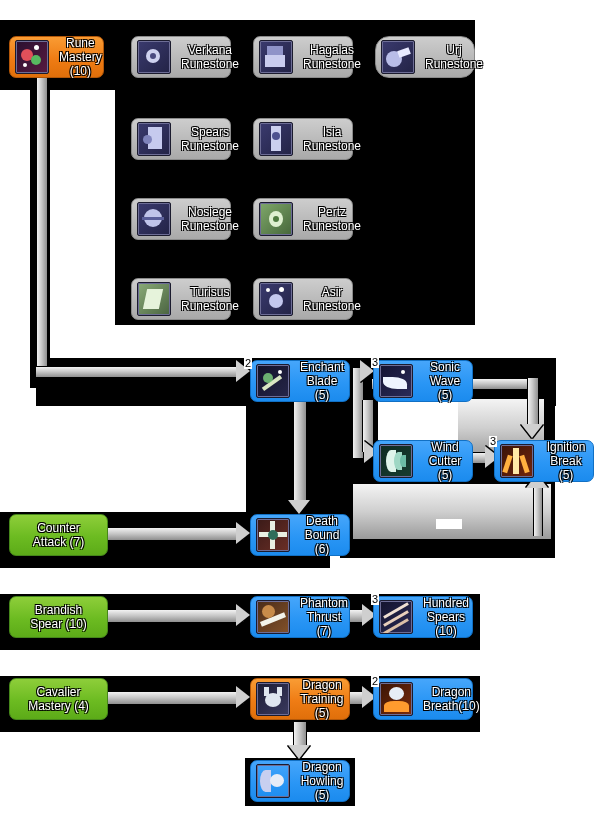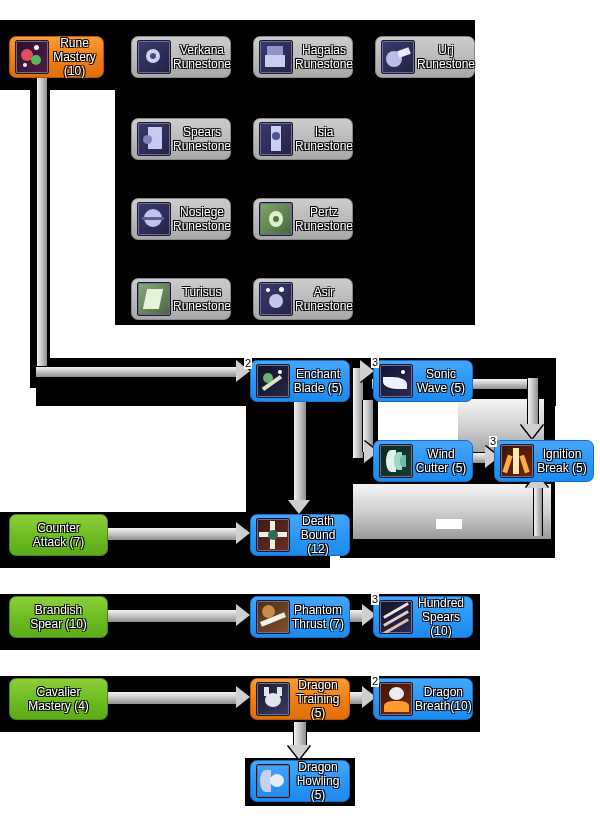--- a/index.html
+++ b/index.html
@@ -63,21 +63,21 @@
   }
   .node .label {
     flex: 1;
     text-align: center;
     font-size: 12px;
     line-height: 14px;
     color: #ffffff;
     text-shadow: 1px 1px 0 #000, -1px 1px 0 #000, 1px -1px 0 #000, -1px -1px 0 #000;
     letter-spacing: 0px;
     white-space: pre-line;
-    padding-left: 2px;
+    padding-left: 10px;
     font-family: "Liberation Sans", sans-serif;
   }
   .node.green .label { padding-left: 0; }
   .ico-dot { position:absolute; border-radius:50%; }
   .ico-bar { position:absolute; }
 
   
   .conn {
     position: absolute;
     z-index: 10;
@@ -234,21 +234,21 @@
 
   <div class="node grey" style="left:253px; top:36px;">
     <span class="icon" style="background:linear-gradient(135deg,#3a3a6e,#232346);">
       <span class="ico-bar" style="left:5px;top:14px;width:20px;height:12px;background:#c9ccee;"></span>
       <span class="ico-bar" style="left:7px;top:5px;width:16px;height:9px;background:#8f93c8;"></span>
     </span>
     <span class="label">Hagalas
 Runestone</span>
   </div>
 
-  <div class="node grey" style="left:375px; top:36px;">
+  <div class="node grey" style="left:375px; top:36px;border-radius:14px;">
     <span class="icon" style="background:linear-gradient(135deg,#3a3a6e,#232346);">
       <span class="ico-dot" style="left:4px;top:10px;width:16px;height:16px;background:#b9bde8;"></span>
       <span class="ico-bar" style="left:16px;top:8px;width:12px;height:7px;background:#e8eaff;transform:rotate(-20deg);"></span>
     </span>
     <span class="label">Urj
 Runestone</span>
   </div>
 
   <div class="node grey" style="left:131px; top:118px;">
     <span class="icon" style="background:linear-gradient(135deg,#3a3a6e,#232346);">
@@ -348,21 +348,21 @@
 Attack (7)</span>
   </div>
 
   <div class="node blue" style="left:250px; top:514px;">
     <span class="icon" style="background:linear-gradient(135deg,#3a1a18,#6b2f26);">
       <span class="ico-bar" style="left:13px;top:2px;width:5px;height:28px;background:#e9efe2;"></span>
       <span class="ico-bar" style="left:2px;top:13px;width:28px;height:5px;background:#e9efe2;"></span>
       <span class="ico-dot" style="left:11px;top:11px;width:10px;height:10px;background:#2f6d5a;"></span>
     </span>
     <span class="label">Death
-Bound (12)</span>
+Bound (6)</span>
   </div>
 
   <div class="node green" style="left:9px; top:596px; width:99px;">
     <span class="label">Brandish
 Spear (10)</span>
   </div>
 
   <div class="node blue" style="left:250px; top:596px;">
     <span class="icon" style="background:linear-gradient(135deg,#4a2c18,#82512a);">
       <span class="ico-bar" style="left:3px;top:16px;width:26px;height:5px;background:#f3f3ea;transform:rotate(-22deg);"></span>

